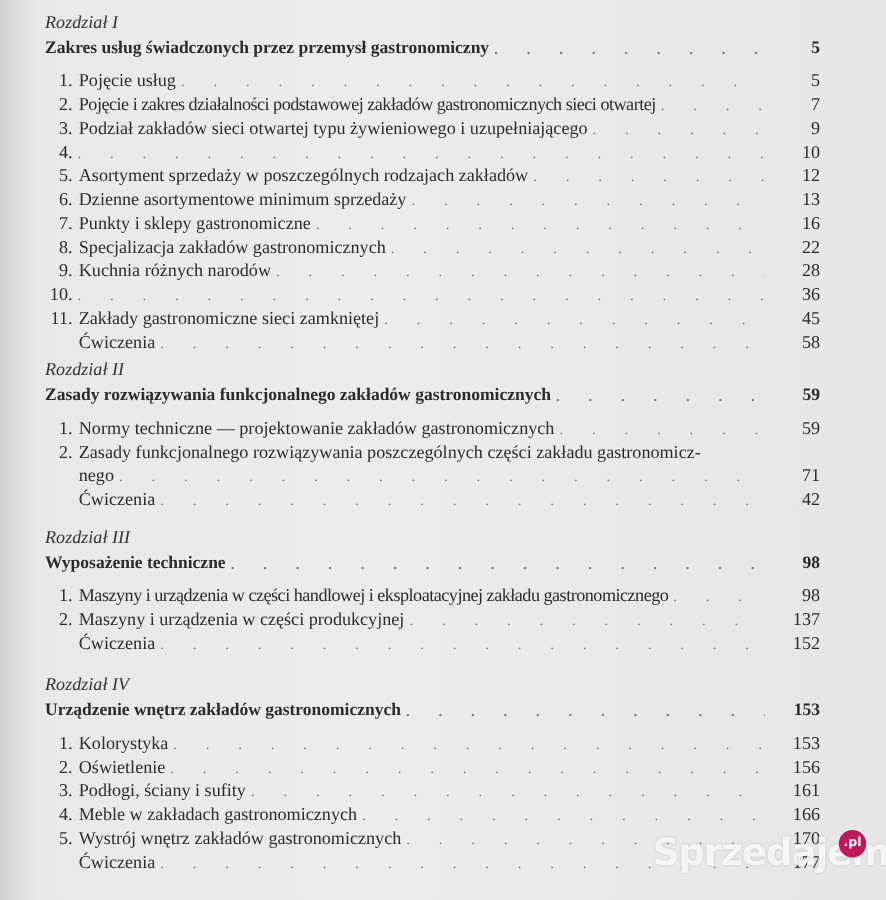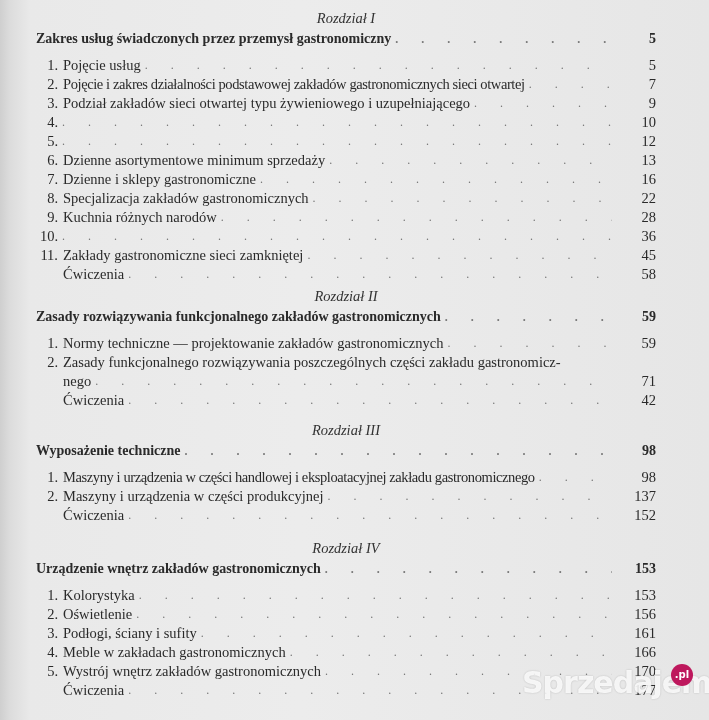--- a/index.html
+++ b/index.html
@@ -3,21 +3,21 @@
 <meta charset="utf-8">
 <style>
   html, body { margin: 0; padding: 0; }
   body {
     width: 709px; height: 720px; overflow: hidden; position: relative;
     background: linear-gradient(90deg, #cfcfcf 0px, #dcdcdc 10px, #e9e9e9 30px, #ececec 300px, #e6e6e6 709px);
     font-family: "Liberation Serif", serif; color: #2a2a2a;
   }
   .page { position: absolute; left: 0; top: 0; width: 709px; height: 720px; }
   .chapter { position: absolute; left: 36px; width: 620px; }
-  .chap-label { font-style: italic; font-size: 14.5px; color: #333; height: 20px; line-height: 20px; text-align: center; }
+  .chap-label { font-style: italic; font-size: 14.5px; color: #333; height: 20px; line-height: 20px; }
   .chap-title { font-weight: bold; font-size: 14px; display: flex; height: 22px; line-height: 22px; margin-bottom: 6px; }
   .row { display: flex; font-size: 14.5px; height: 19px; line-height: 19px; }
   .num { width: 22px; text-align: right; flex: none; }
   .num.two { width: 26px; margin-left: -4px; }
   .txt { flex: none; white-space: nowrap; margin-left: 5px; }
   .dots { flex: 1; overflow: hidden; white-space: nowrap; color: #777; letter-spacing: 10px; padding-left: 4px; font-size: 12px; }
   .page-no { flex: none; width: 44px; text-align: right; }
   .watermark { position: absolute; left: 522px; top: 665px; font-family: "DejaVu Sans", sans-serif; font-weight: bold; font-size: 30px; color: rgba(255,255,255,0.85); letter-spacing: -1px; text-shadow: 0 0 2px rgba(0,0,0,0.2); }
   .wm-badge { position: absolute; left: 671px; top: 664px; width: 22px; height: 22px; border-radius: 50%; background: #be185d; color: #fff; font-family: "DejaVu Sans", sans-serif; font-size: 10px; font-weight: bold; text-align: center; line-height: 22px; }
 </style>
@@ -51,32 +51,33 @@
         <span class="dots">. . . . . . . . . . . . . . . . . . . . . . . . . . . . . . . . . . . . . . . . . .</span>
         <span class="page-no">9</span>
       </div>
     <div class="row">
         <span class="num">4.</span>
         <span class="dots">. . . . . . . . . . . . . . . . . . . . . . . . . . . . . . . . . . . . . . . . . .</span>
         <span class="page-no">10</span>
       </div>
     <div class="row">
         <span class="num">5.</span>
+        <span class="txt">Asortyment sprzedaży w poszczególnych rodzajach zakładów</span>
         <span class="dots">. . . . . . . . . . . . . . . . . . . . . . . . . . . . . . . . . . . . . . . . . .</span>
         <span class="page-no">12</span>
       </div>
     <div class="row">
         <span class="num">6.</span>
         <span class="txt">Dzienne asortymentowe minimum sprzedaży</span>
         <span class="dots">. . . . . . . . . . . . . . . . . . . . . . . . . . . . . . . . . . . . . . . . . .</span>
         <span class="page-no">13</span>
       </div>
     <div class="row">
         <span class="num">7.</span>
-        <span class="txt">Dzienne i sklepy gastronomiczne</span>
+        <span class="txt">Punkty i sklepy gastronomiczne</span>
         <span class="dots">. . . . . . . . . . . . . . . . . . . . . . . . . . . . . . . . . . . . . . . . . .</span>
         <span class="page-no">16</span>
       </div>
     <div class="row">
         <span class="num">8.</span>
         <span class="txt">Specjalizacja zakładów gastronomicznych</span>
         <span class="dots">. . . . . . . . . . . . . . . . . . . . . . . . . . . . . . . . . . . . . . . . . .</span>
         <span class="page-no">22</span>
       </div>
     <div class="row">

